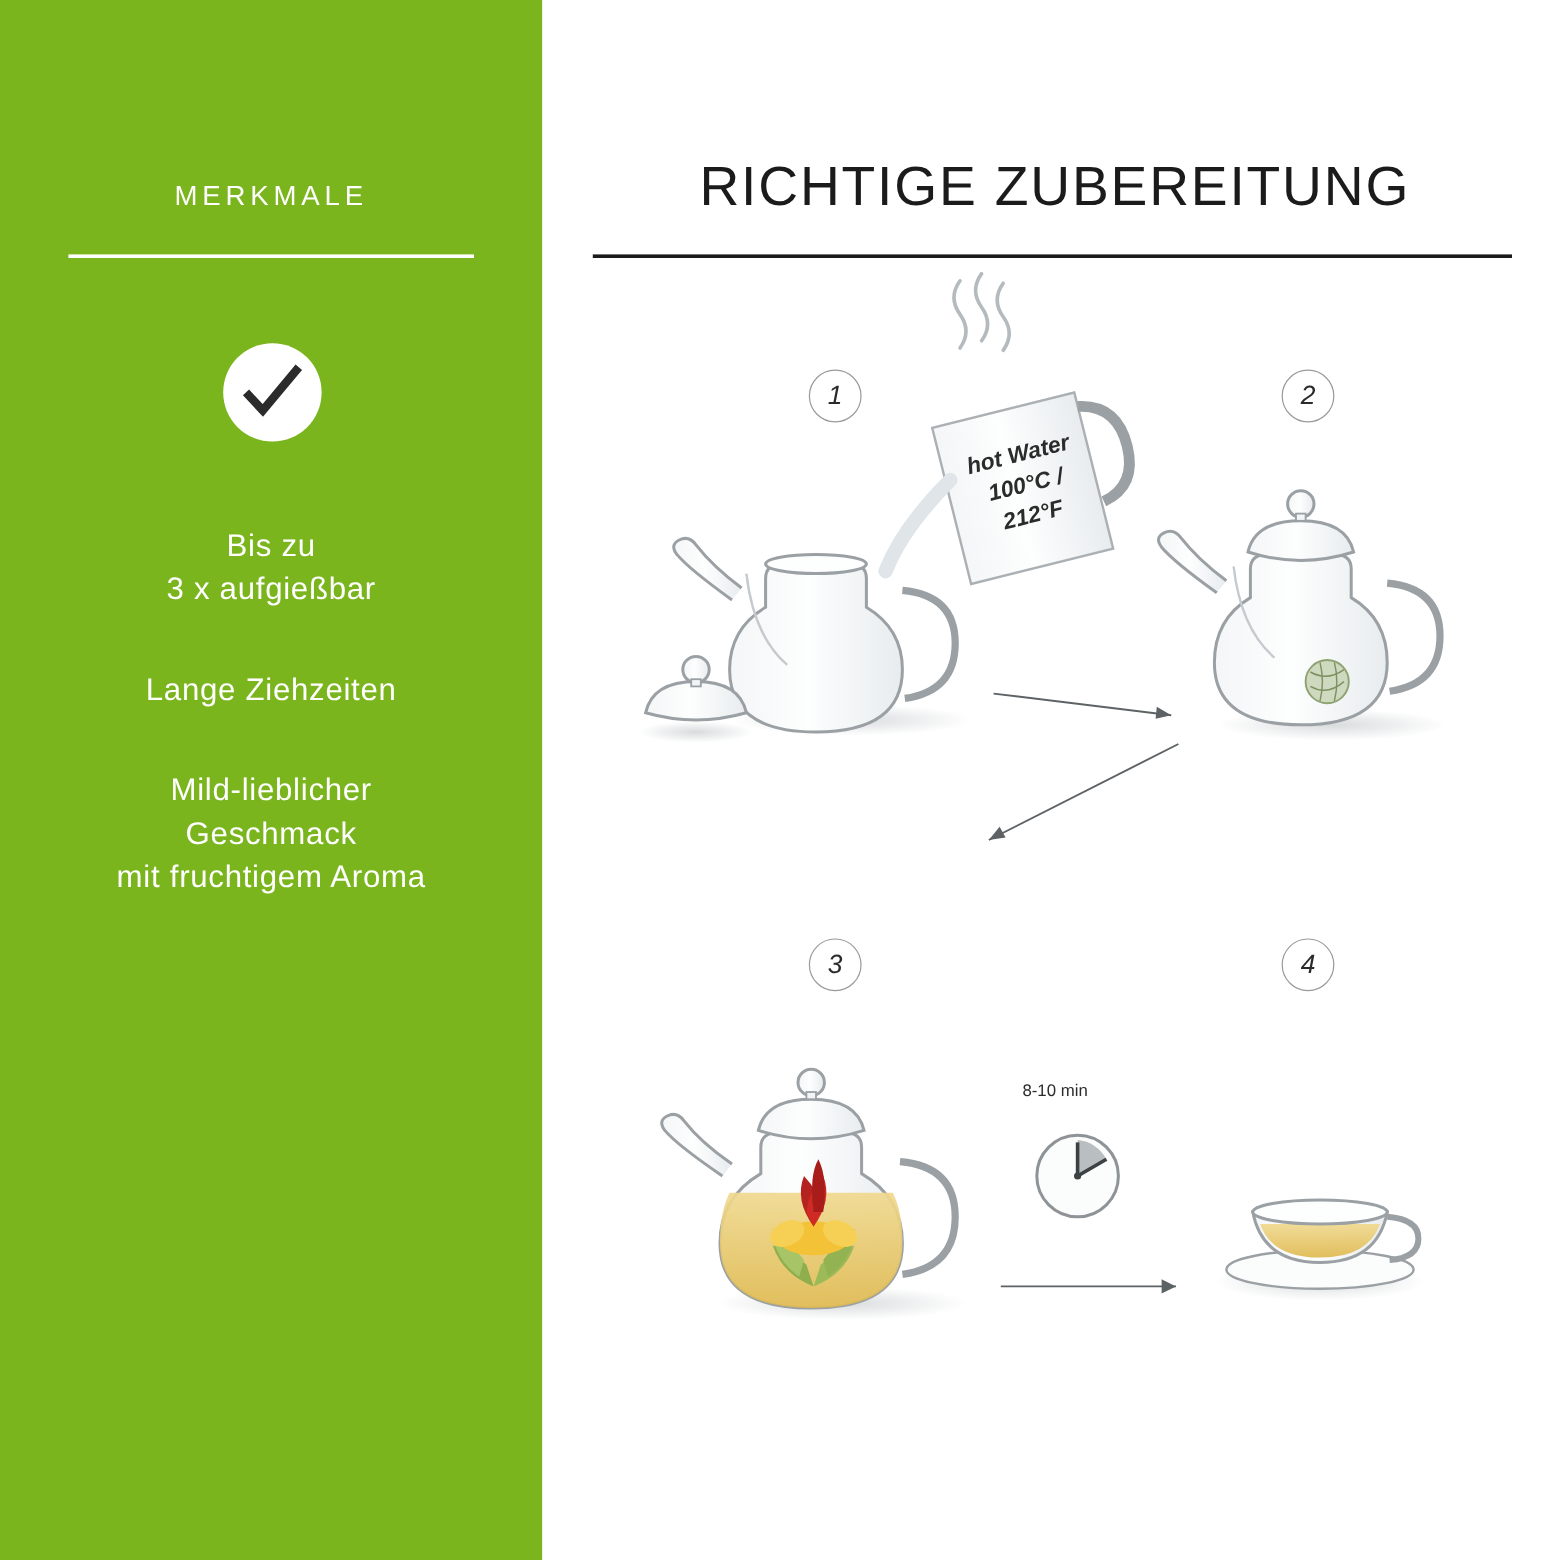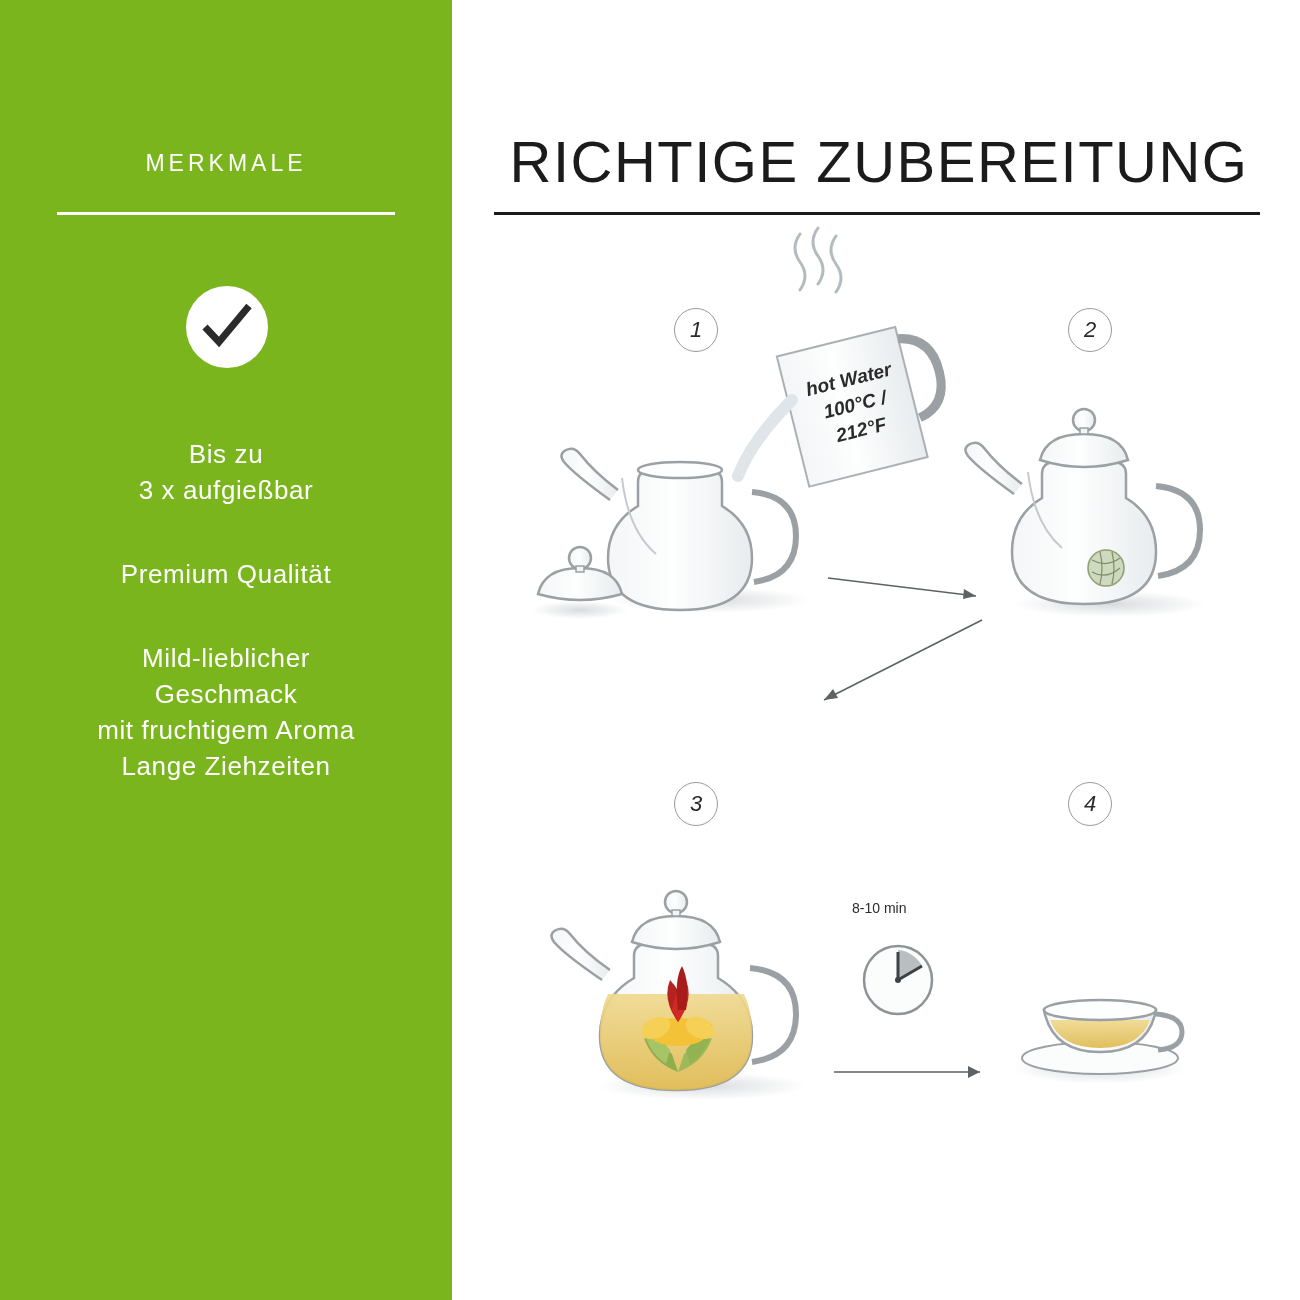--- a/index.html
+++ b/index.html
@@ -93,21 +93,21 @@
     height: 1300px;
     background: #ffffff;
   }
   .main-title {
     position: absolute;
     top: 128px;
     left: 42px;
     width: 770px;
     text-align: center;
     color: #1b1b1b;
-    font-size: 58px;
+    font-size: 46px;
     letter-spacing: 1.5px;
     font-weight: 400;
     white-space: nowrap;
   }
   .title-rule {
     position: absolute;
     top: 212px;
     left: 42px;
     width: 766px;
     height: 3px;
@@ -173,25 +173,24 @@
 
       <div class="check-circle">
         <svg width="50" height="48" viewBox="0 0 50 48">
           <polyline points="3,24 17,39 47,3" fill="none" stroke="#2b2b2b" stroke-width="7" stroke-linecap="butt" stroke-linejoin="miter"></polyline>
         </svg>
       </div>
 
       <div class="features">
         <div class="feature">Bis zu
 3 x aufgießbar</div>
-        <div class="feature">Premium Qualität</div>
+        <div class="feature">Lange Ziehzeiten</div>
         <div class="feature f-last">Mild-lieblicher
 Geschmack
 mit fruchtigem Aroma</div>
-        <div class="feature">Lange Ziehzeiten</div>
       </div>
     </div>
   </div>
 
   <div class="content">
 
     <div class="main-title">RICHTIGE ZUBEREITUNG</div>
     <div class="title-rule"></div>
 
     <div class="art-layer">

